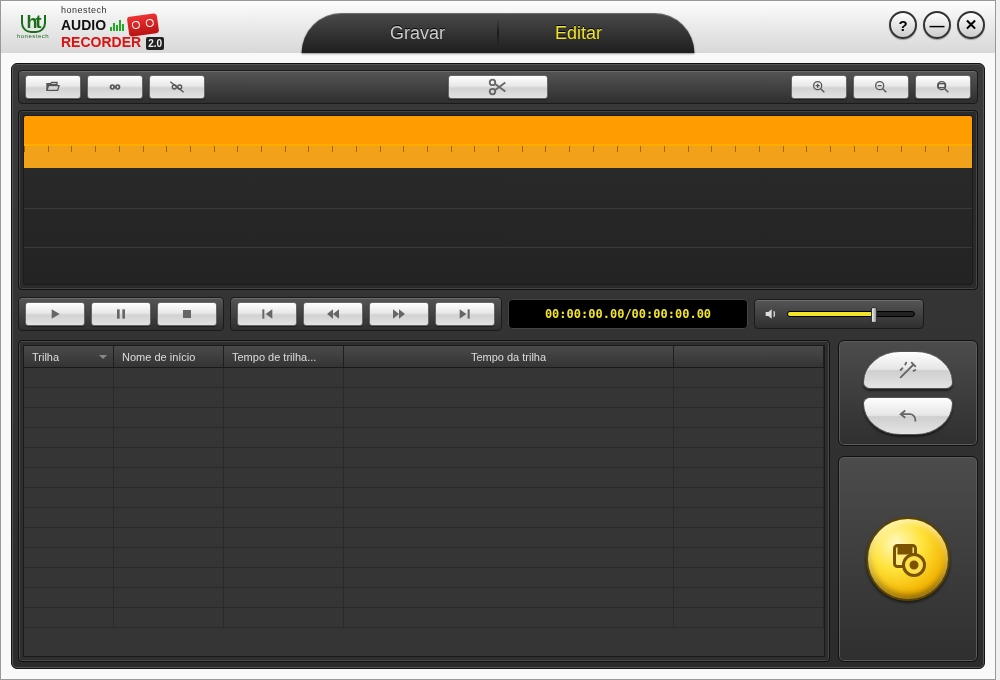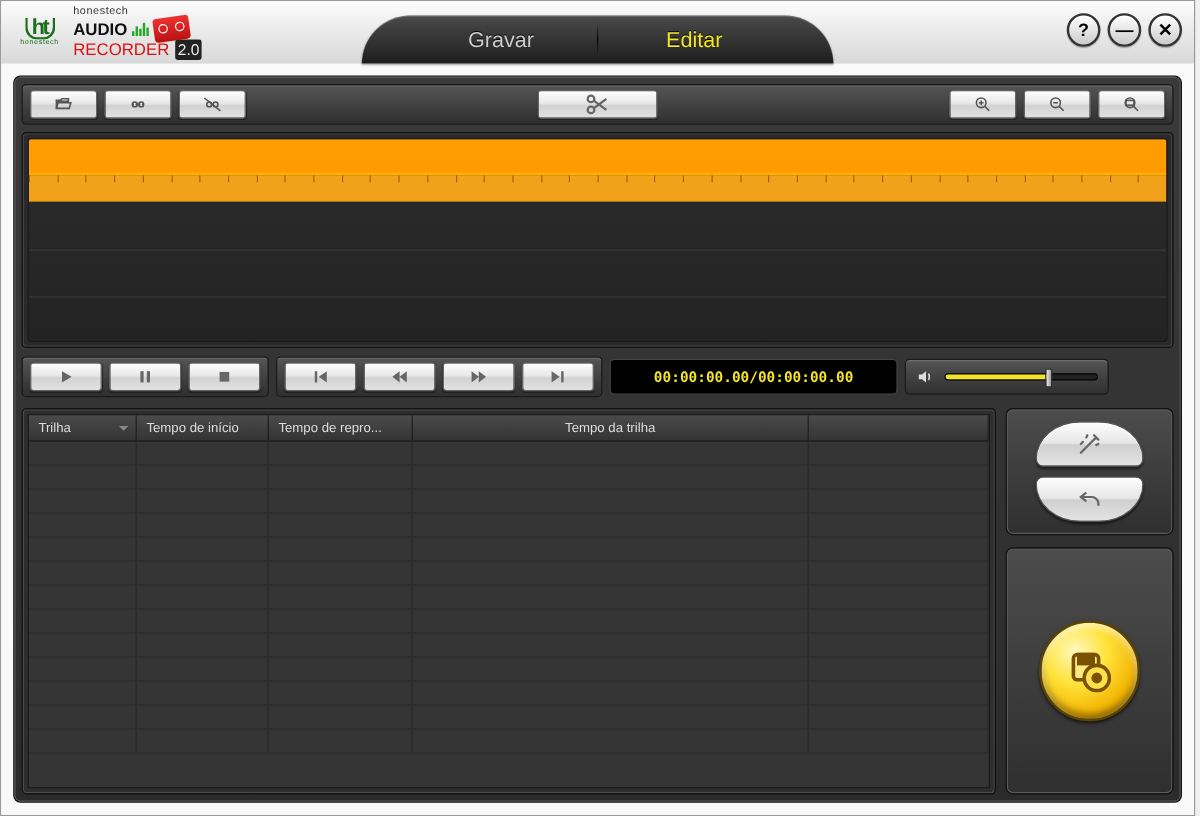--- a/index.html
+++ b/index.html
@@ -28,22 +28,22 @@
 }
 .logo-ht {
   width:44px; height:28px;
   display:flex; flex-direction:column; align-items:center; justify-content:center;
 }
 .logo-ht-top { font-weight:bold; font-size:18px; letter-spacing:-2px; color:#1a6e1a; border:2px solid #1a6e1a; border-top:none; padding:0 4px 2px 4px; border-radius:0 0 10px 10px; line-height:14px;}
 .logo-ht-bottom { font-size:6px; color:#1a6e1a; letter-spacing:0.5px; }
 .logo-text { display:flex; flex-direction:column; line-height:1; }
 .logo-text .l1 { font-size:9px; color:#333; letter-spacing:0.5px; }
 .logo-text .l2 { font-size:14px; font-weight:bold; color:#111; letter-spacing:0px; }
-.logo-text .l3 { font-size:14px; font-weight:normal; color:#d11; letter-spacing:0px; }
-.logo-text .l3 .num { background:#222; color:#eee; font-size:13px; padding:1px 2px; border-radius:2px; margin-left:2px;}
+.logo-text .l3 { font-size:14px; font-weight:bold; color:#d11; letter-spacing:0px; }
+.logo-text .l3 .num { background:#222; color:#eee; font-size:10px; padding:1px 2px; border-radius:2px; margin-left:2px;}
 .cassette-ico {
   width:30px; height:20px;
   background: linear-gradient(to bottom, #e33, #b11);
   border-radius:3px; position:relative; margin-left:2px;
   transform: rotate(-8deg);
 }
 .cassette-ico::before, .cassette-ico::after {
   content:""; position:absolute; top:5px; width:6px; height:6px;
   border:1px solid #fff; border-radius:50%;
 }
@@ -481,22 +481,22 @@
             <div class="vol-thumb"></div>
           </div>
         </div>
       </div>
 
       <div class="lower-row">
         <div class="track-table-wrap">
           <div class="track-table">
             <div class="tt-head">
               <div class="th col-a sort">Trilha</div>
-              <div class="th col-b">Tempo de início</div>
-              <div class="th col-c">Tempo de repro...</div>
+              <div class="th col-b">Nome de início</div>
+              <div class="th col-c">Tempo de trilha...</div>
               <div class="th col-d" style="justify-content:center">Tempo da trilha</div>
               <div class="th col-e"></div>
             </div>
             <div class="tt-body">
 
               <div class="tt-row">
                   <div class="td col-a"></div>
                   <div class="td col-b"></div>
                   <div class="td col-c"></div>
                   <div class="td col-d"></div>

